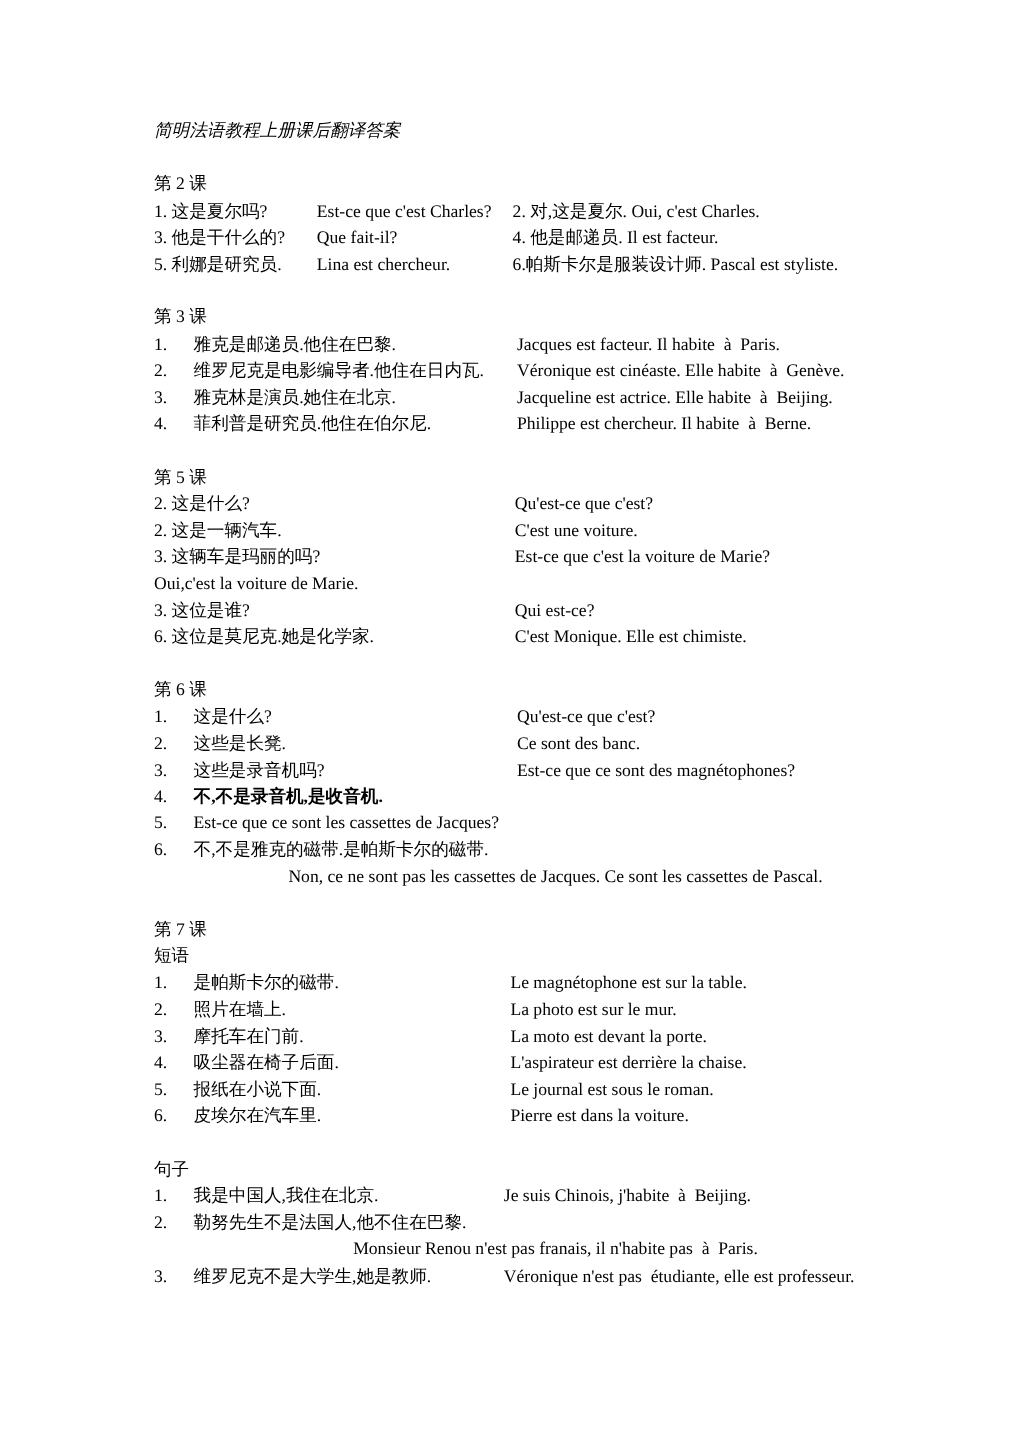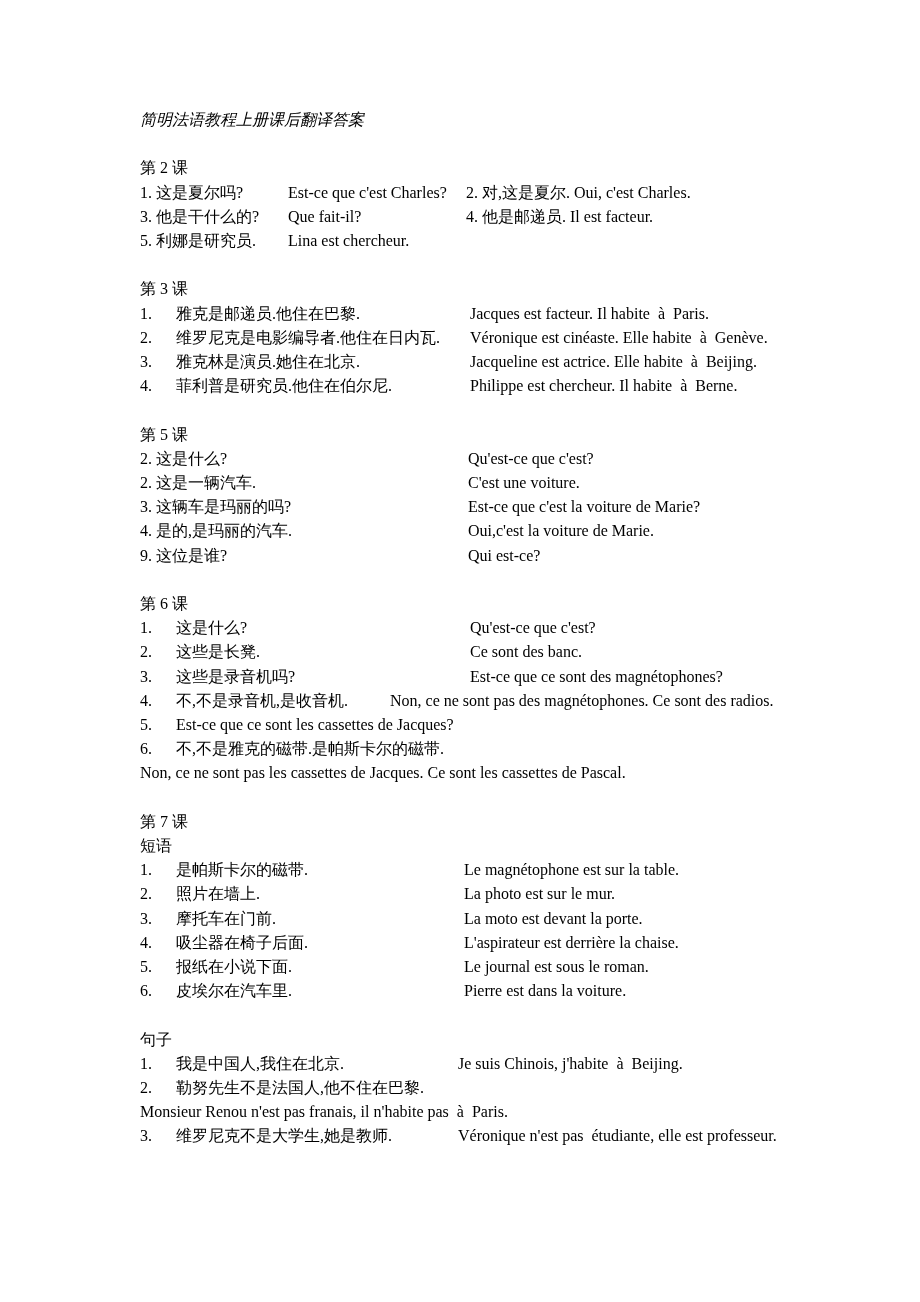--- a/index.html
+++ b/index.html
@@ -13,22 +13,22 @@
   .title{font-style:italic;}
   .row{display:flex;line-height:24.2px;}
   .row span{flex:0 0 auto;white-space:pre;}
   .num{min-width:36px;}
   .c1{min-width:148px;}
   .c2{min-width:178px;}
   .w328{min-width:328px;}
   .w294{min-width:294px;}
   .w288{min-width:288px;}
   .w282{min-width:282px;}
-  .w214{min-width:214px;}
-  .cont{}
+  .w214{min-width:214px;font-weight:bold;}
+  .cont{text-align:center;}
   .spacer{height:24.2px;}
 </style>
 </head>
 <body>
 
 <div class="page">
 
   <div class="line title">简明法语教程上册课后翻译答案</div>
   <div class="spacer"></div>
 
@@ -39,20 +39,21 @@
     <span class="c3">2. 对,这是夏尔. Oui, c'est Charles.</span>
   </div>
   <div class="row">
     <span class="c1">3. 他是干什么的?</span>
     <span class="c2">Que fait-il?</span>
     <span class="c3">4. 他是邮递员. Il est facteur.</span>
   </div>
   <div class="row">
     <span class="c1">5. 利娜是研究员.</span>
     <span class="c2">Lina est chercheur.</span>
+    <span class="c3">6.帕斯卡尔是服装设计师. Pascal est styliste.</span>
   </div>
   <div class="spacer"></div>
 
   <div class="line">第 3 课</div>
   <div class="row">
     <span class="num">1.</span>
     <span class="w294">雅克是邮递员.他住在巴黎.</span>
     <span>Jacques est facteur. Il habite  à  Paris.</span>
   </div>
   <div class="row">
@@ -79,26 +80,29 @@
   </div>
   <div class="row">
     <span class="w328">2. 这是一辆汽车.</span>
     <span>C'est une voiture.</span>
   </div>
   <div class="row">
     <span class="w328">3. 这辆车是玛丽的吗?</span>
     <span>Est-ce que c'est la voiture de Marie?</span>
   </div>
   <div class="row">
-    <span class="w328">4. 是的,是玛丽的汽车.</span>
     <span>Oui,c'est la voiture de Marie.</span>
   </div>
   <div class="row">
-    <span class="w328">9. 这位是谁?</span>
+    <span class="w328">3. 这位是谁?</span>
     <span>Qui est-ce?</span>
+  </div>
+  <div class="row">
+    <span class="w328">6. 这位是莫尼克.她是化学家.</span>
+    <span>C'est Monique. Elle est chimiste.</span>
   </div>
   <div class="spacer"></div>
 
   <div class="line">第 6 课</div>
   <div class="row">
     <span class="num">1.</span>
     <span class="w294">这是什么?</span>
     <span>Qu'est-ce que c'est?</span>
   </div>
   <div class="row">
@@ -107,21 +111,20 @@
     <span>Ce sont des banc.</span>
   </div>
   <div class="row">
     <span class="num">3.</span>
     <span class="w294">这些是录音机吗?</span>
     <span>Est-ce que ce sont des magnétophones?</span>
   </div>
   <div class="row">
     <span class="num">4.</span>
     <span class="w214">不,不是录音机,是收音机.</span>
-    <span>Non, ce ne sont pas des magnétophones. Ce sont des radios.</span>
   </div>
   <div class="row">
     <span class="num">5.</span>
     <span>Est-ce que ce sont les cassettes de Jacques?</span>
   </div>
   <div class="row">
     <span class="num">6.</span>
     <span>不,不是雅克的磁带.是帕斯卡尔的磁带.</span>
   </div>
   <div class="line cont">Non, ce ne sont pas les cassettes de Jacques. Ce sont les cassettes de Pascal.</div>

